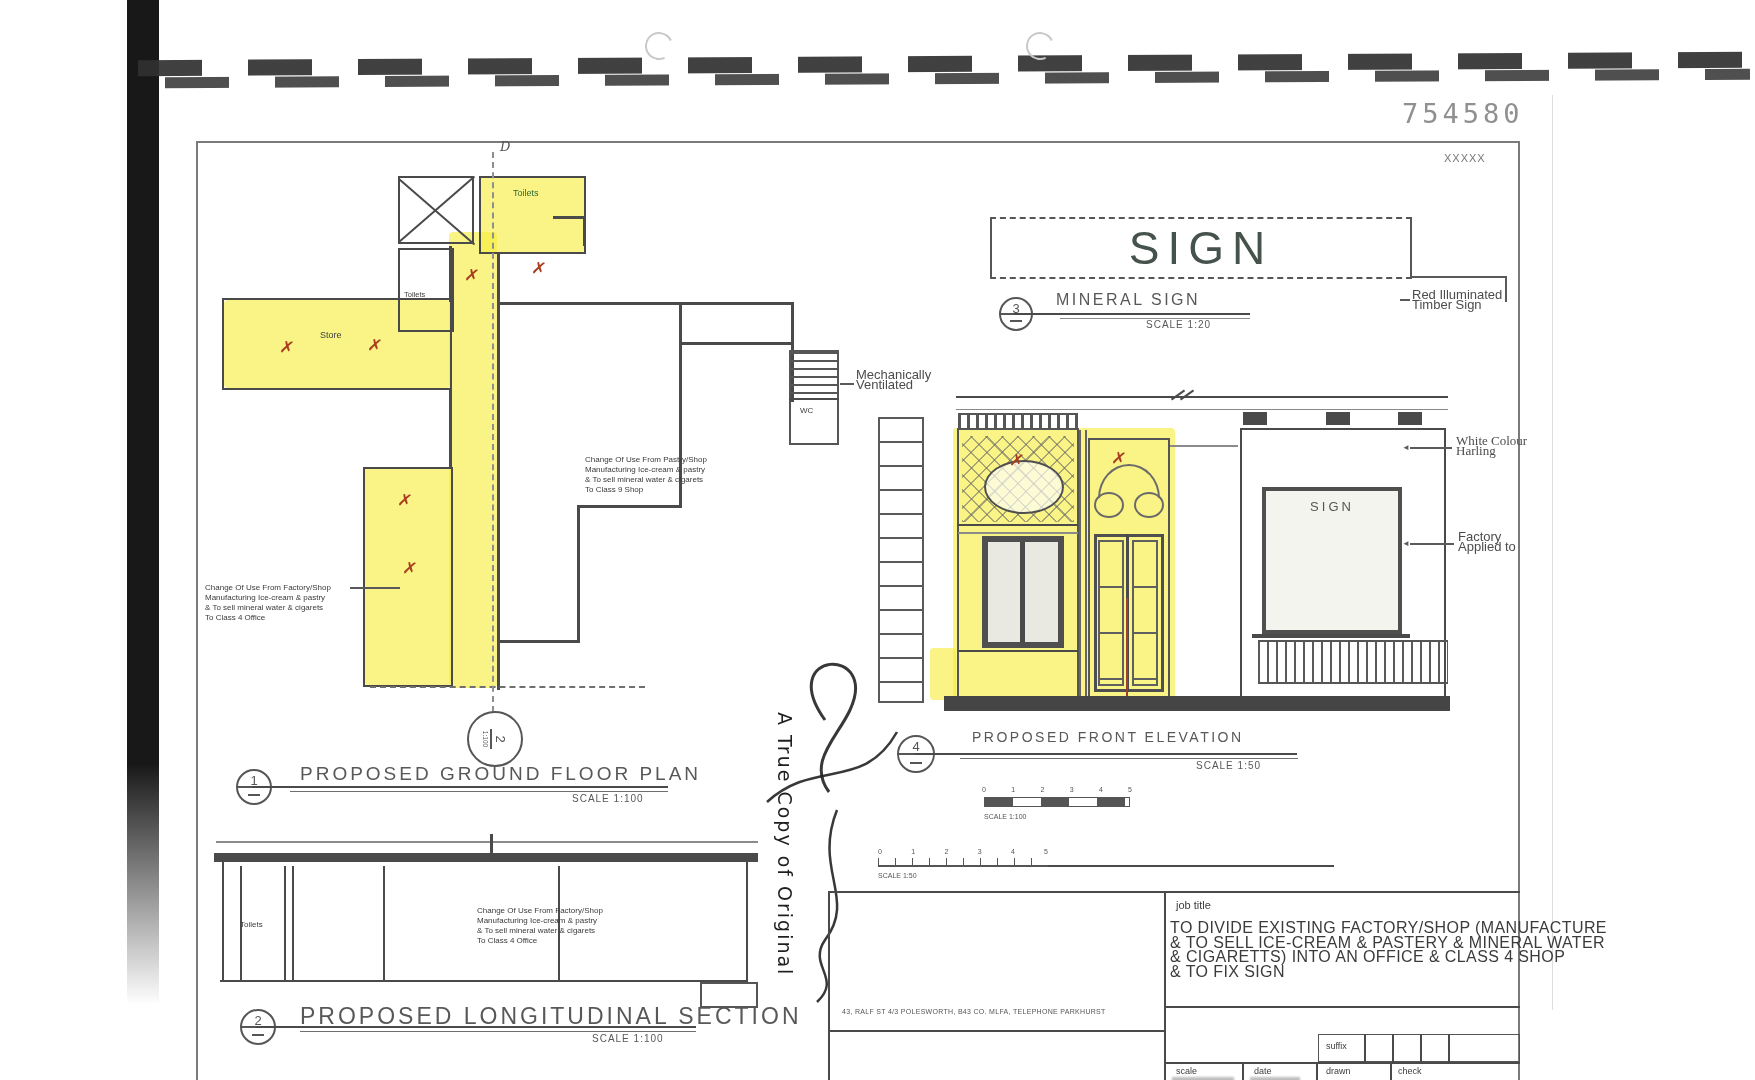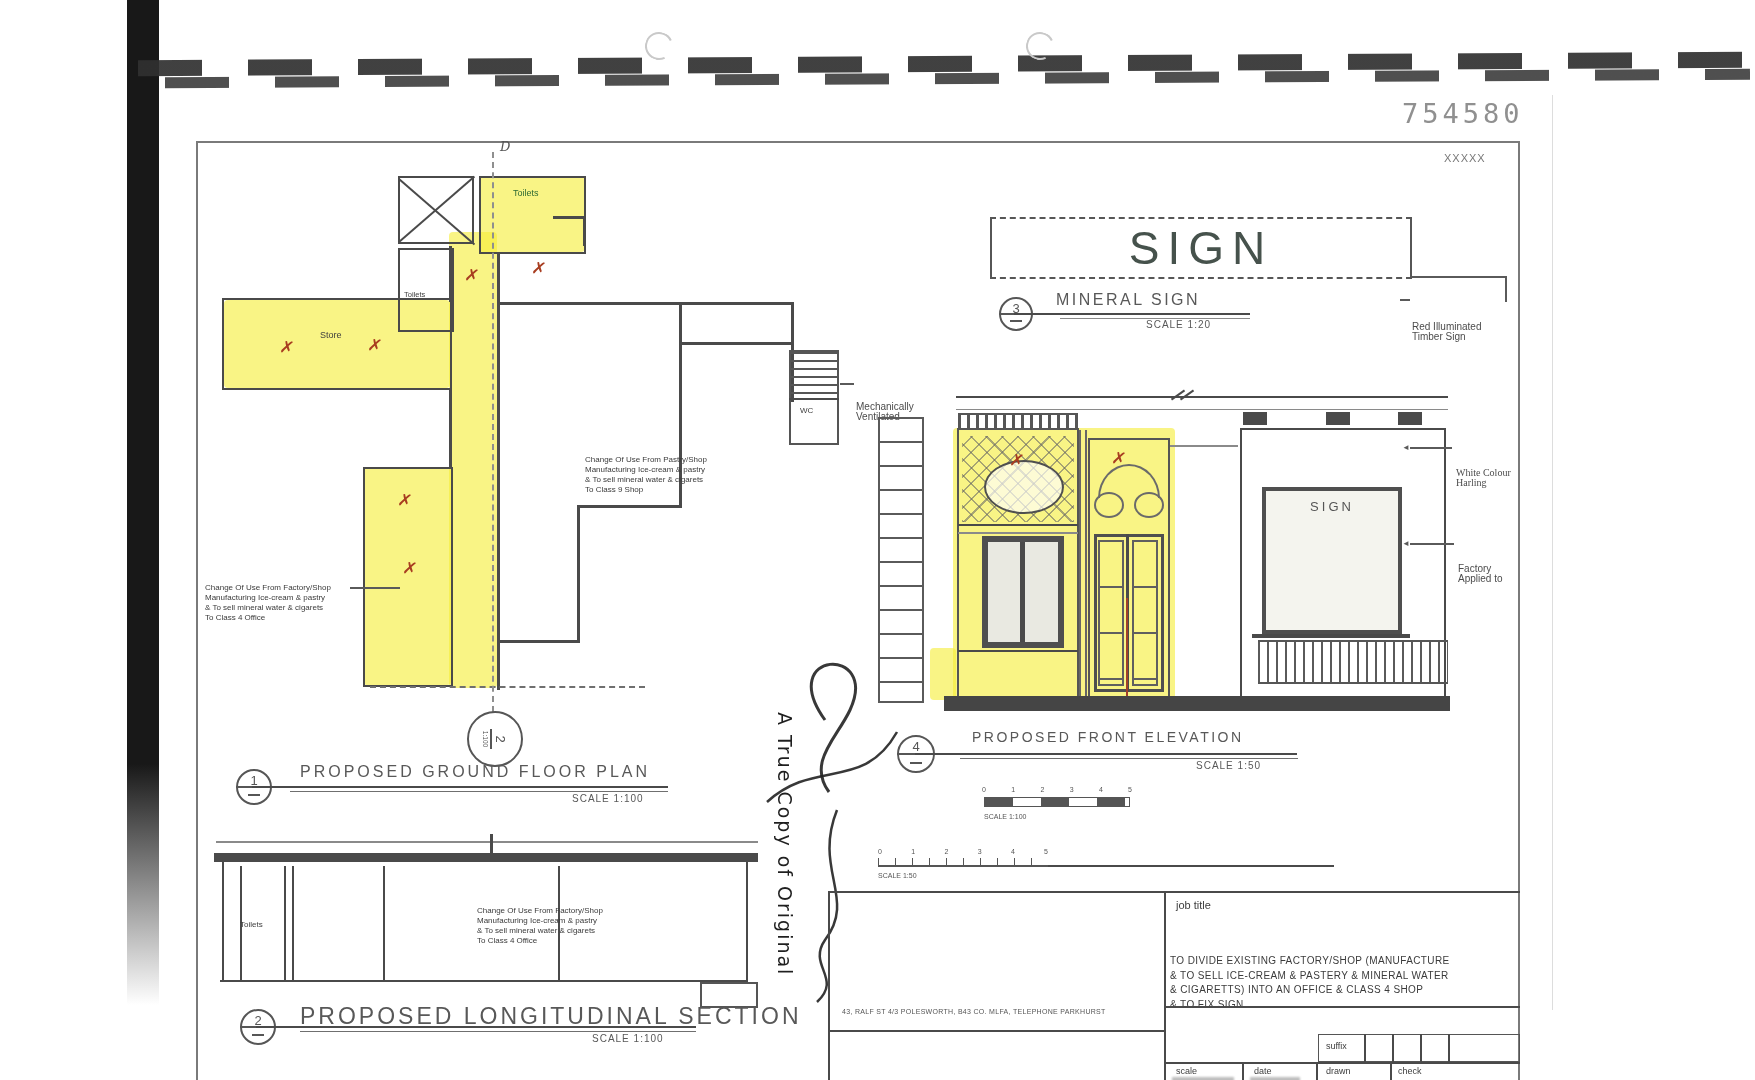--- a/index.html
+++ b/index.html
@@ -15,21 +15,21 @@
   .circ{position:absolute;border:2px solid #565656;border-radius:50%;box-sizing:border-box;background:#fff;}
   .circ .cnum{position:absolute;top:2px;left:0;right:0;text-align:center;font-size:13px;color:#555;}
   .circ .cbar{position:absolute;bottom:7px;left:50%;width:12px;height:2px;margin-left:-6px;background:#565656;}
   .circ .cline{position:absolute;top:50%;left:-2px;right:-2px;height:2px;margin-top:-1px;background:#565656;}
   .dtitle{position:absolute;color:#585858;letter-spacing:3px;white-space:nowrap;filter:blur(.2px);}
   .dscale{position:absolute;color:#585858;font-size:10px;letter-spacing:1px;white-space:nowrap;filter:blur(.2px);}
   .dash-v{position:absolute;border-left:2px dashed #8f8f8f;}
   .dash-h{position:absolute;border-top:2px dashed #6f6f6f;}
   .arrowline{position:absolute;height:1.5px;background:#5a5a5a;}
   .ahead{position:absolute;font-size:8px;color:#5a5a5a;}
-  .callout{position:absolute;color:#4c4c4c;font-size:10px;line-height:10px;filter:blur(.35px);white-space:nowrap;margin-top:32px;}
+  .callout{position:absolute;color:#4c4c4c;font-size:13px;line-height:10px;filter:blur(.35px);white-space:nowrap;}
   .ladder{position:absolute;border:2px solid #5a5a5a;box-sizing:border-box;
     background:repeating-linear-gradient(180deg,transparent 0 22px,#5a5a5a 22px 24px);}
   .stair{position:absolute;background:repeating-linear-gradient(180deg,#565656 0 2px,transparent 2px 8px);}
   .lattice{position:absolute;background:
     repeating-linear-gradient(45deg,rgba(100,100,100,.55) 0 1.5px,transparent 1.5px 11px),
     repeating-linear-gradient(-45deg,rgba(100,100,100,.55) 0 1.5px,transparent 1.5px 11px);}
   .slats{position:absolute;border-top:2px solid #555;border-bottom:2px solid #555;box-sizing:border-box;
     background:repeating-linear-gradient(90deg,#5a5a5a 0 2px,transparent 2px 9px);}
   .dentils{position:absolute;border-top:2px solid #555;border-bottom:2px solid #555;box-sizing:border-box;
     background:repeating-linear-gradient(90deg,#565656 0 3px,transparent 3px 9px);}
@@ -151,21 +151,21 @@
   </div>
 </div>
 
 <div class="circ" style="left:236px;top:769px;width:36px;height:36px;">
   <span class="cnum">1</span>
     <span class="cline"></span>
     <span class="cbar"></span>
 </div>
 <div class="w" style="left:252px;top:786px;width:416px;height:2px;"></div>
 <div class="thin" style="left:290px;top:791px;width:378px;height:1px;background:#6f6f6f;"></div>
-<div class="dtitle" style="left:300px;top:763px;font-size:16px;">PROPOSED GROUND FLOOR PLAN</div>
+<div class="dtitle" style="left:300px;top:763px;font-size:19px;">PROPOSED GROUND FLOOR PLAN</div>
 <div class="dscale" style="left:572px;top:793px;">SCALE 1:100</div>
 
 <div class="thin" style="left:216px;top:841px;width:542px;height:1.5px;"></div>
 <div class="w" style="left:214px;top:853px;width:544px;height:9px;"></div>
 <div class="w" style="left:490px;top:834px;width:3px;height:22px;"></div>
 <div class="w" style="left:222px;top:862px;width:2px;height:120px;"></div>
 <div class="w" style="left:240px;top:866px;width:2px;height:116px;"></div>
 <div class="w" style="left:284px;top:866px;width:2px;height:116px;"></div>
 <div class="w" style="left:292px;top:866px;width:2px;height:116px;"></div>
 <div class="w" style="left:383px;top:866px;width:2px;height:116px;"></div>
@@ -289,21 +289,21 @@
 <svg style="position:absolute;left:755px;top:640px;" width="150" height="380" viewBox="0 0 150 380">
   <path d="M 70 80 C 20 10, 125 5, 95 70 C 82 98, 52 122, 74 152" stroke="#222" stroke-width="3" fill="none" opacity="0.9"></path>
   <path d="M 12 162 C 60 118, 108 152, 142 92" stroke="#222" stroke-width="2.5" fill="none" opacity="0.9"></path>
   <path d="M 82 170 C 58 230, 102 258, 70 300 C 52 326, 88 338, 62 362" stroke="#222" stroke-width="2.5" fill="none" opacity="0.9"></path>
 </svg>
 
 <div class="w" style="left:828px;top:891px;width:692px;height:2px;"></div>
 <div class="w" style="left:828px;top:891px;width:2px;height:189px;"></div>
 <div class="w" style="left:1164px;top:891px;width:2px;height:189px;"></div>
 <div class="tb-label" style="left:1176px;top:899px;font-size:11px;">job title</div>
-<div class="t" style="left:1170px;top:954px;font-size:10px;line-height:14.5px;letter-spacing:.4px;color:#3b3b3b;filter:blur(.25px);">
+<div class="t" style="left:1170px;top:921px;font-size:16px;line-height:14.5px;letter-spacing:.4px;color:#3b3b3b;filter:blur(.25px);">
   <span class="jobline">TO DIVIDE EXISTING FACTORY/SHOP (MANUFACTURE</span>
   <span class="jobline">&amp; TO SELL ICE-CREAM &amp; PASTERY &amp; MINERAL WATER</span>
   <span class="jobline">&amp; CIGARETTS) INTO AN OFFICE &amp; CLASS 4 SHOP</span>
   <span class="jobline">&amp; TO FIX SIGN</span>
 </div>
 <div class="w" style="left:1164px;top:1006px;width:356px;height:2px;"></div>
 <div class="t" style="left:842px;top:1008px;font-size:7px;color:#555;filter:blur(.45px);letter-spacing:.3px;">43, RALF ST 4/3 POLESWORTH, B43 CO. MLFA, TELEPHONE PARKHURST</div>
 <div class="w" style="left:828px;top:1030px;width:338px;height:2px;"></div>
 
 <div class="rect2" style="left:1318px;top:1034px;width:202px;height:28px;border-width:1.5px;"></div>

